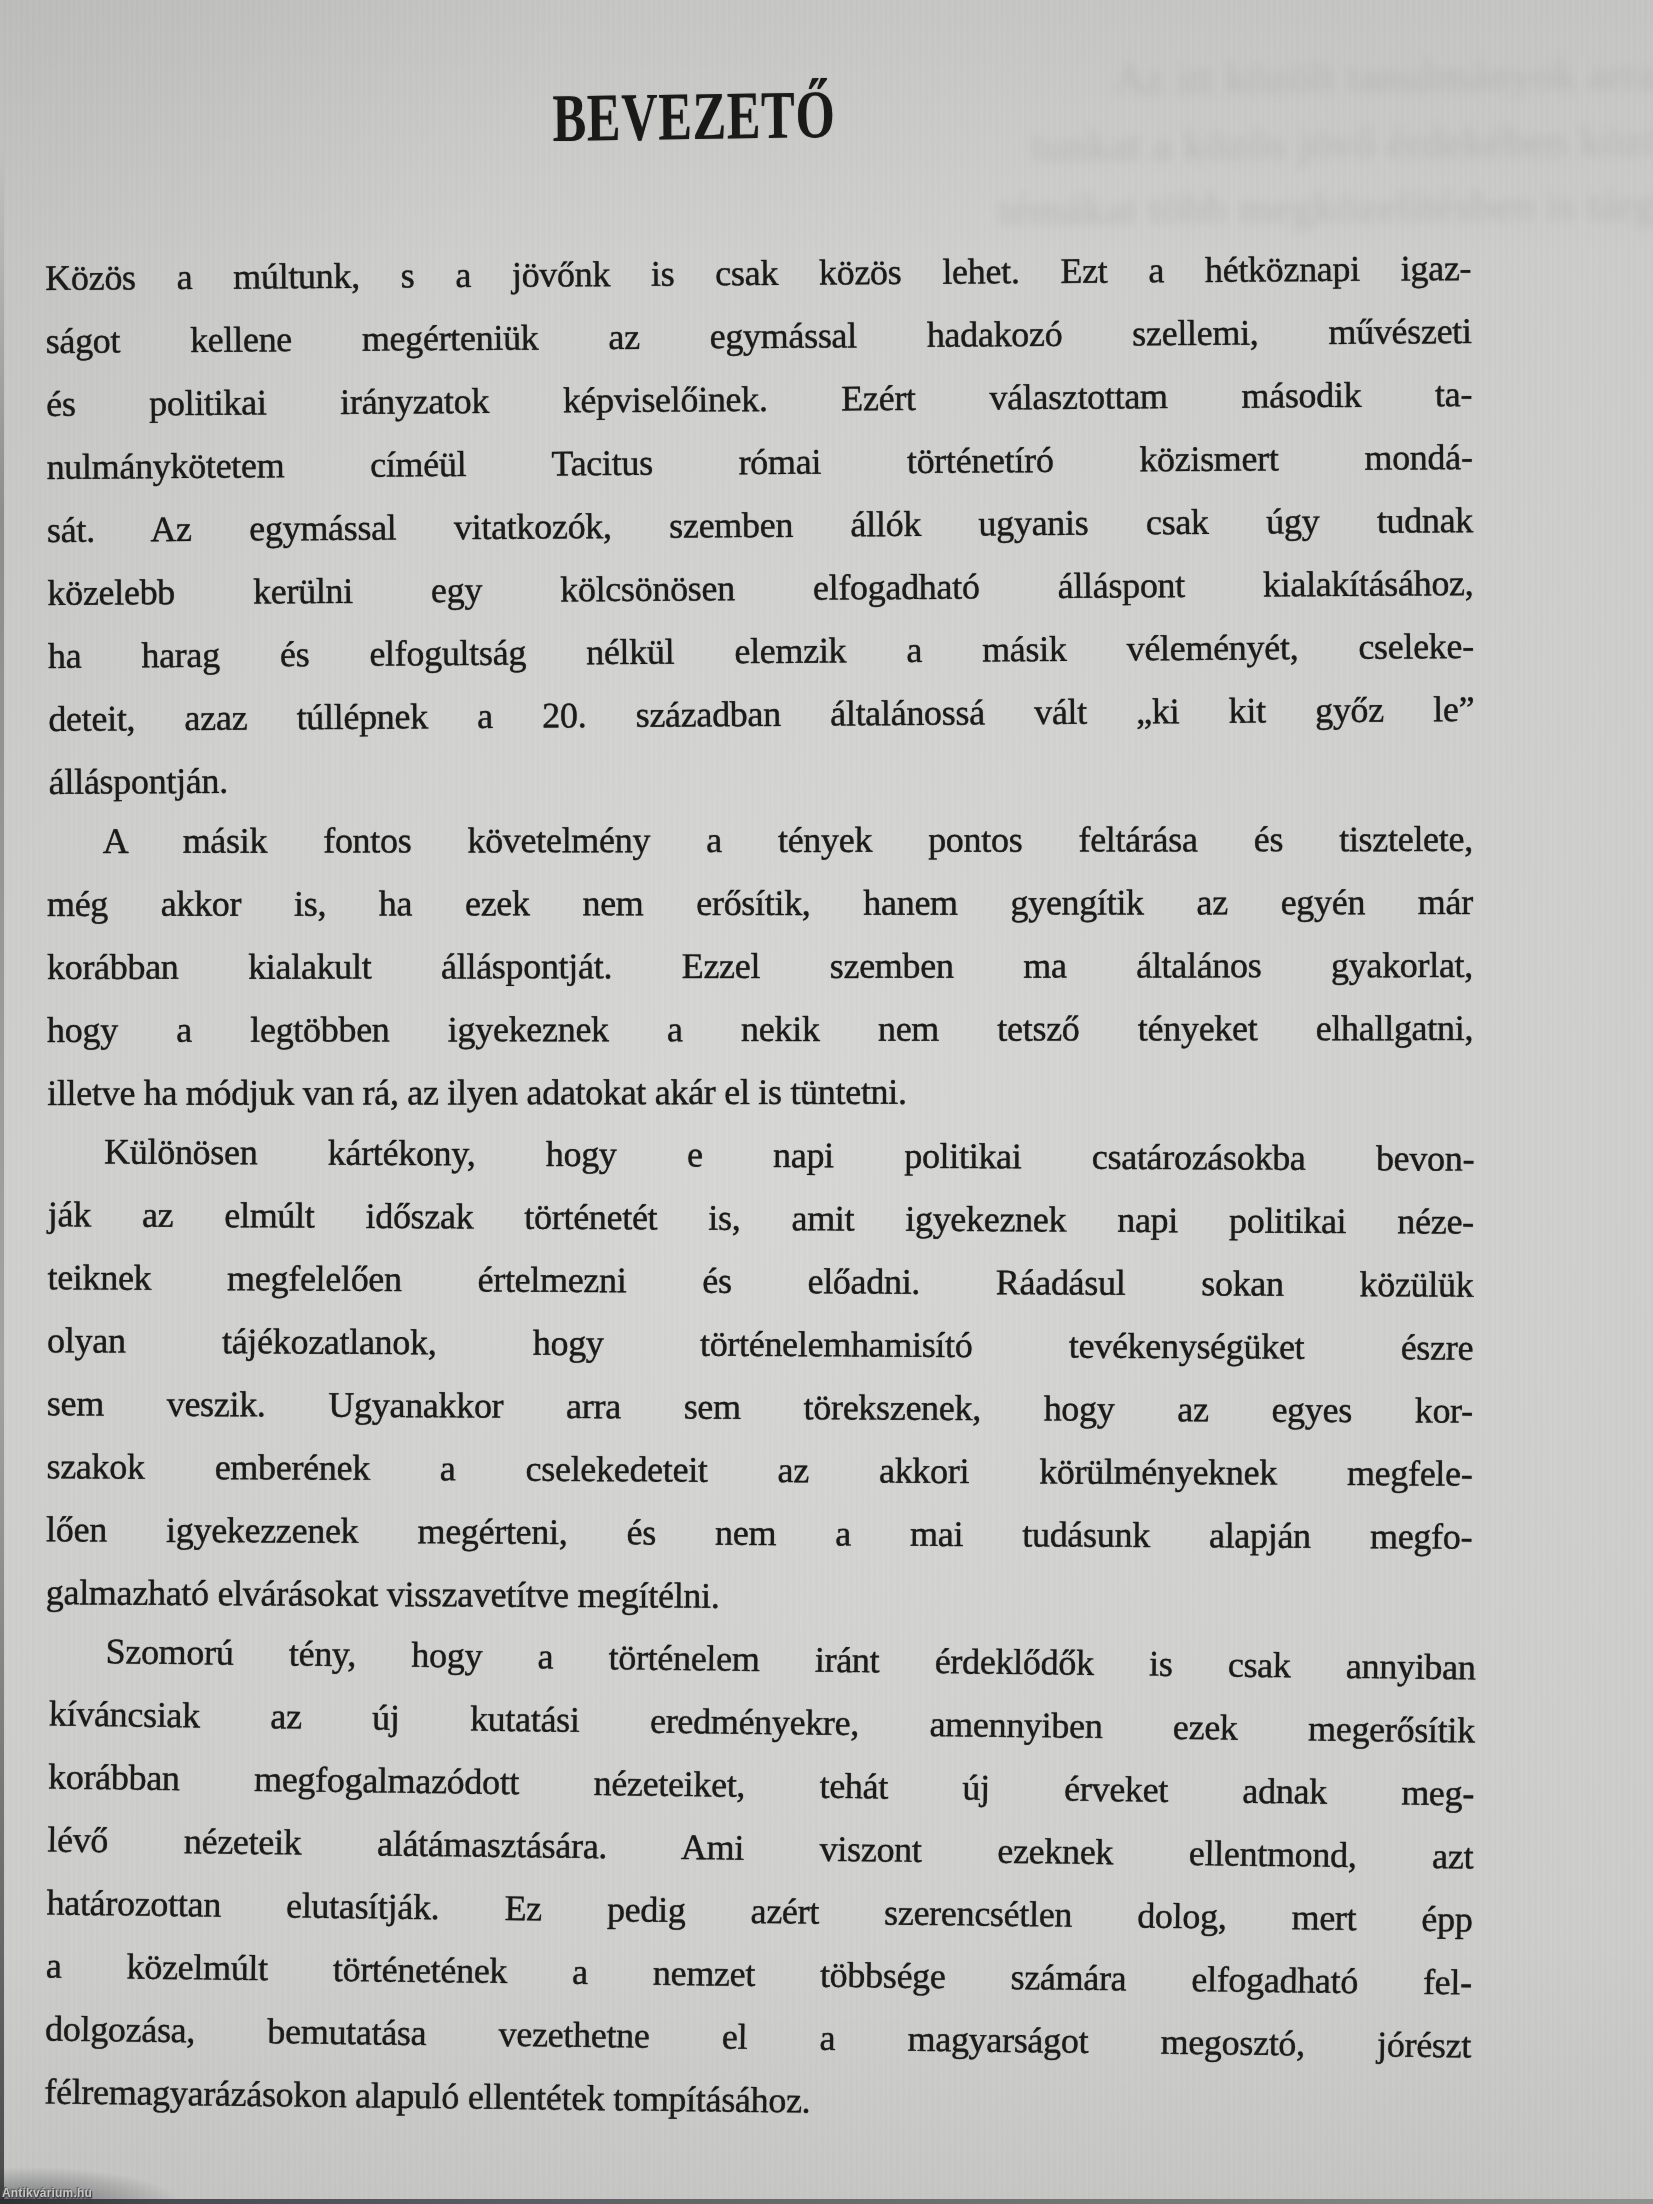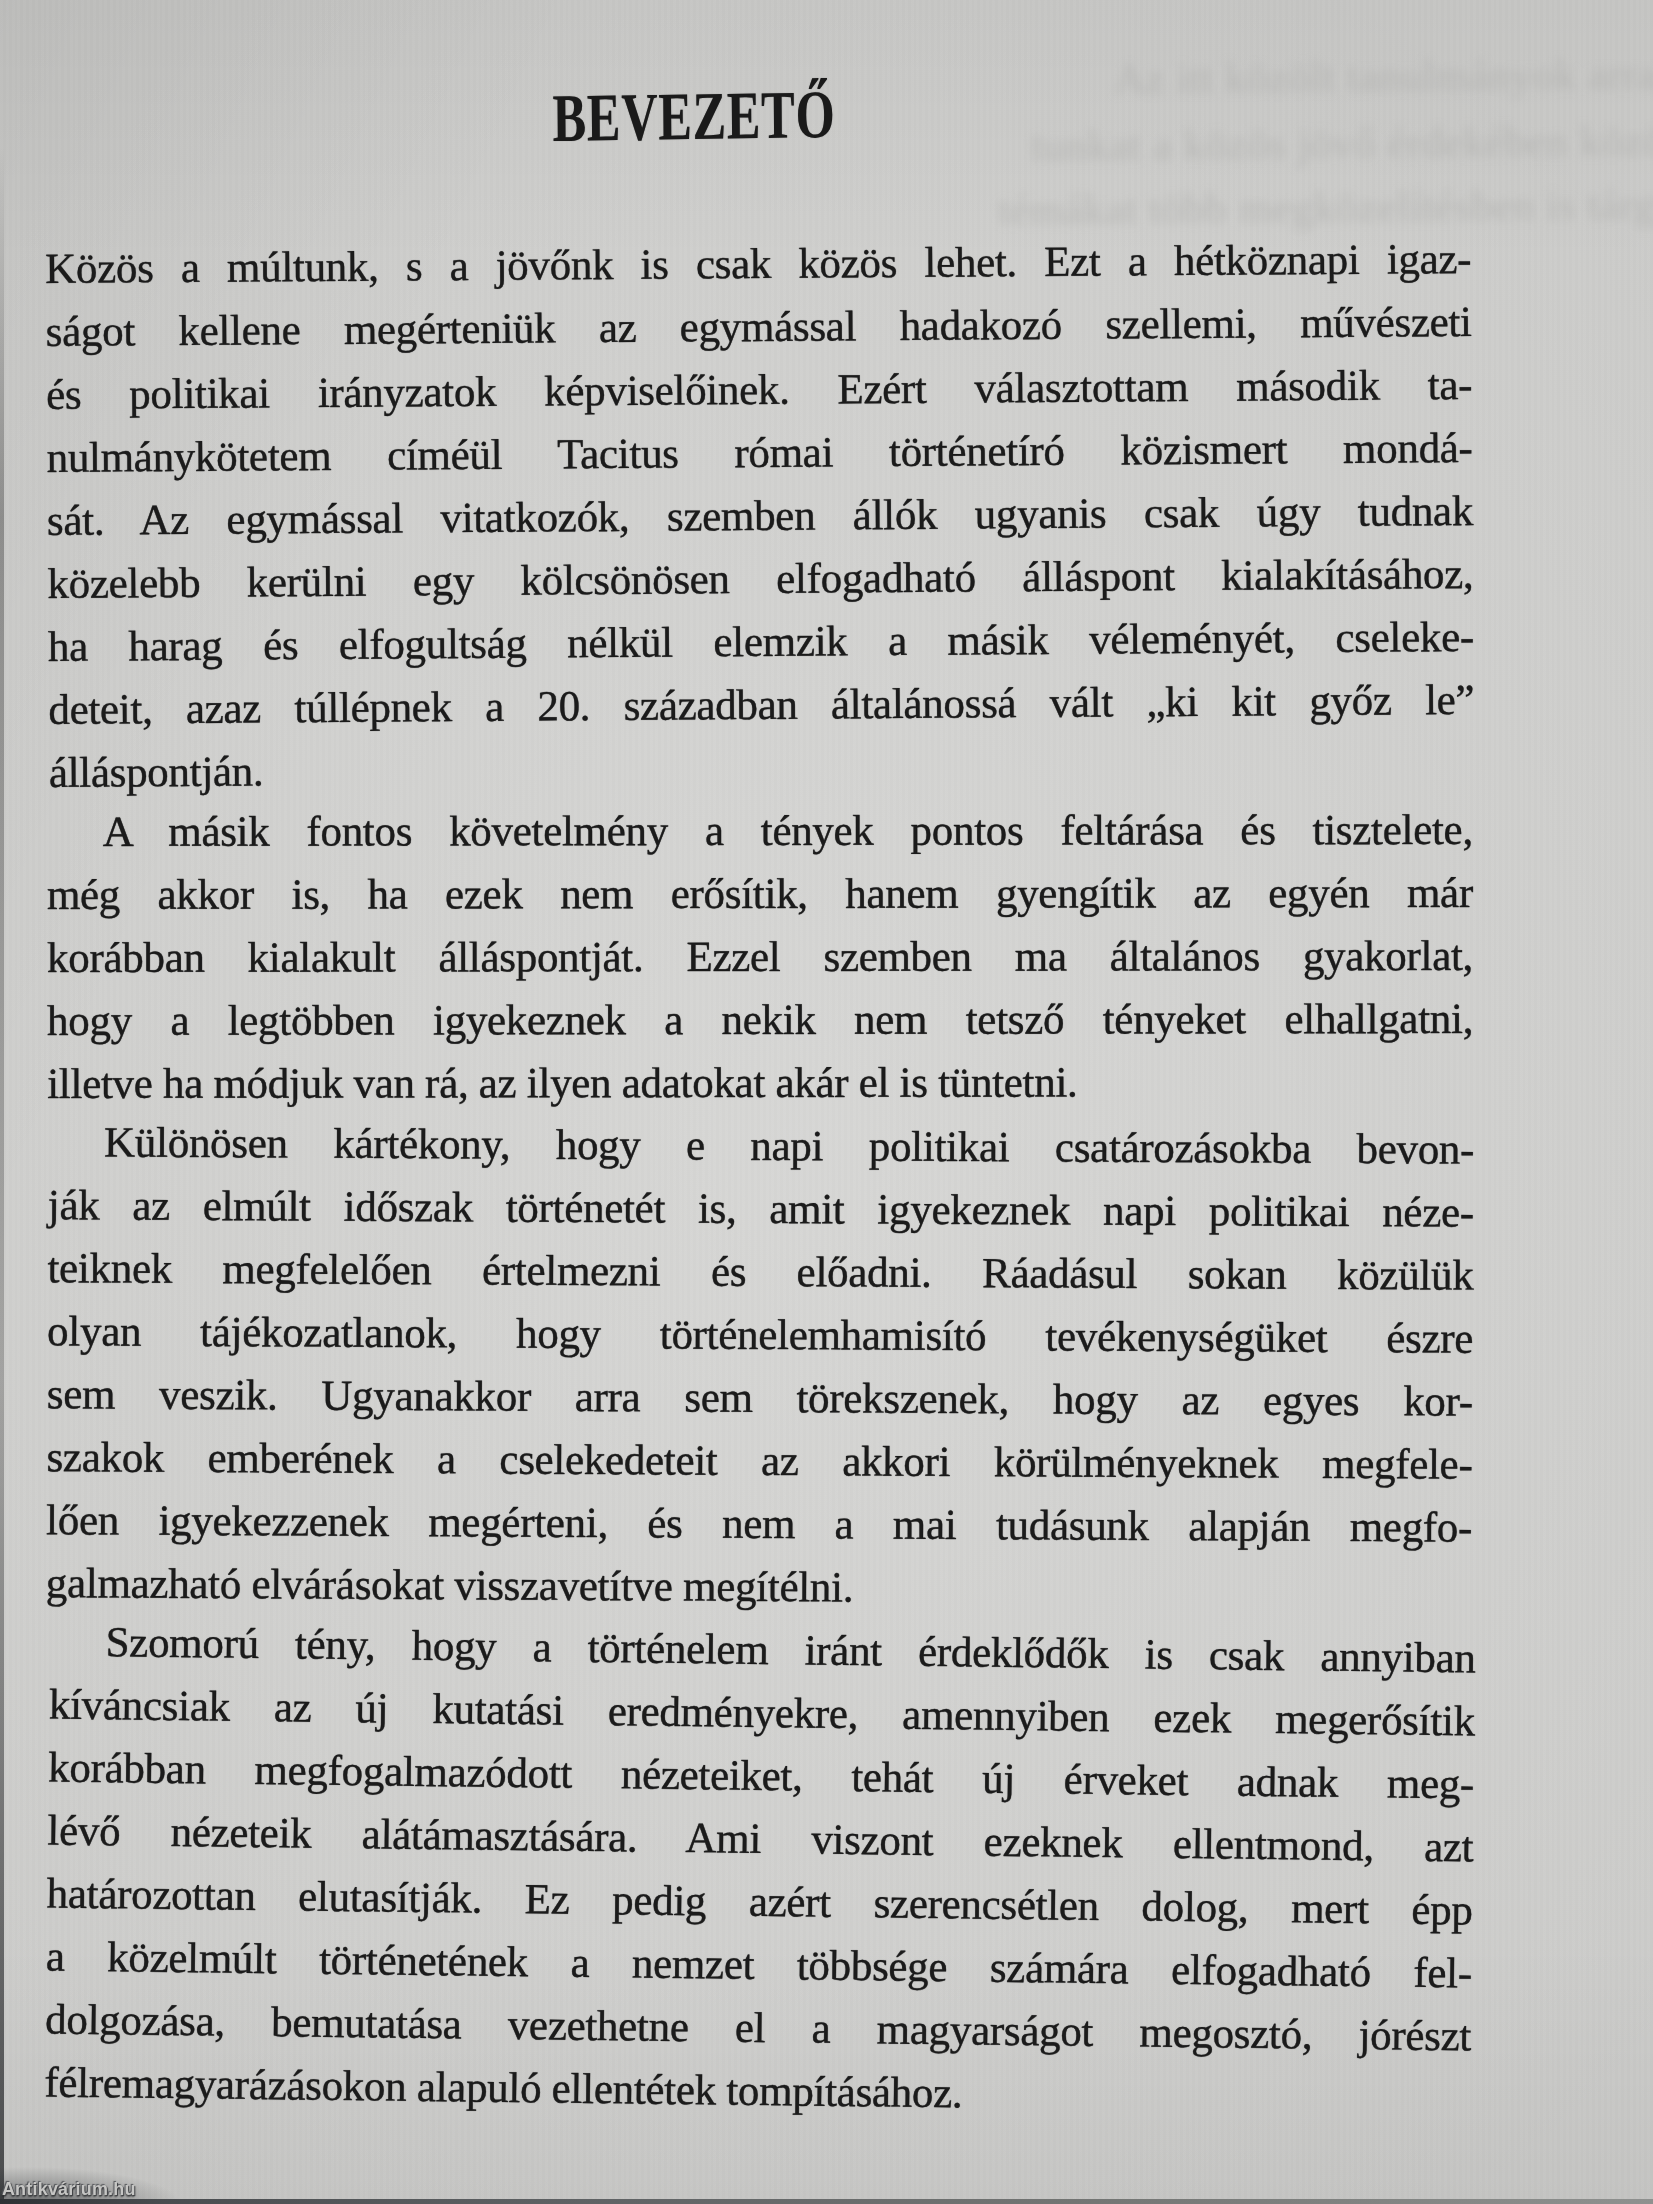--- a/index.html
+++ b/index.html
@@ -34,22 +34,22 @@
     position:absolute;top:35px;left:0;width:1388px;
     text-align:center;
     font-size:68px;line-height:70px;
     color:#1a1a1a;
     letter-spacing:1px;
     transform:scaleX(.74) rotate(-0.6deg);
     transform-origin:50% 50%;
     text-shadow:0 0 1px rgba(20,20,20,.5);
   }
   .bodytext{
-    position:absolute;left:47px;top:232px;width:1426px;
-    font-size:43px;line-height:63px;
+    position:absolute;left:47px;top:242px;width:1426px;
+    font-size:36px;line-height:63px;
     color:#1b1b1b;
     letter-spacing:-0.3px;
     text-shadow:0 0 1px rgba(20,20,20,.55);
     -webkit-text-stroke:0.4px rgba(26,26,26,.75);
   }
   .para{transform-origin:50% 50%;}
   .para:nth-of-type(1){transform:rotate(-0.40deg);}
   .para:nth-of-type(2){transform:rotate(-0.08deg);}
   .para:nth-of-type(3){transform:rotate(0.30deg);}
   .para:nth-of-type(4){transform:rotate(0.68deg);}
@@ -70,21 +70,21 @@
     position:absolute;left:0;bottom:0;width:252px;height:68px;pointer-events:none;
     background:radial-gradient(ellipse 213px 53px at 29px 100%, rgba(35,38,42,.55), rgba(35,38,42,0) 72%);
   }
   .edge-left{
     position:absolute;left:0;top:146px;bottom:0;width:3.9px;pointer-events:none;
     background:linear-gradient(to bottom, rgba(30,30,30,0) 0%, rgba(30,30,30,.35) 18%, rgba(30,30,30,.25) 60%, rgba(20,22,25,.7) 100%);
   }
   .watermark{
     position:absolute;left:1.9px;bottom:4.9px;
     font-family:"Liberation Sans", sans-serif;
-    font-weight:bold;font-size:18px;letter-spacing:0.2px;
+    font-weight:bold;font-size:12px;letter-spacing:0.2px;
     color:#c6c6c4;
     text-shadow:1px 1px 1px #3c3e41, -1px -1px 1px #54565a, 0 1.9px 1.9px rgba(20,20,20,.6);
   }
 </style>
 </head>
 <body>
 
 <div class="page">
 
   <div class="ghost">

